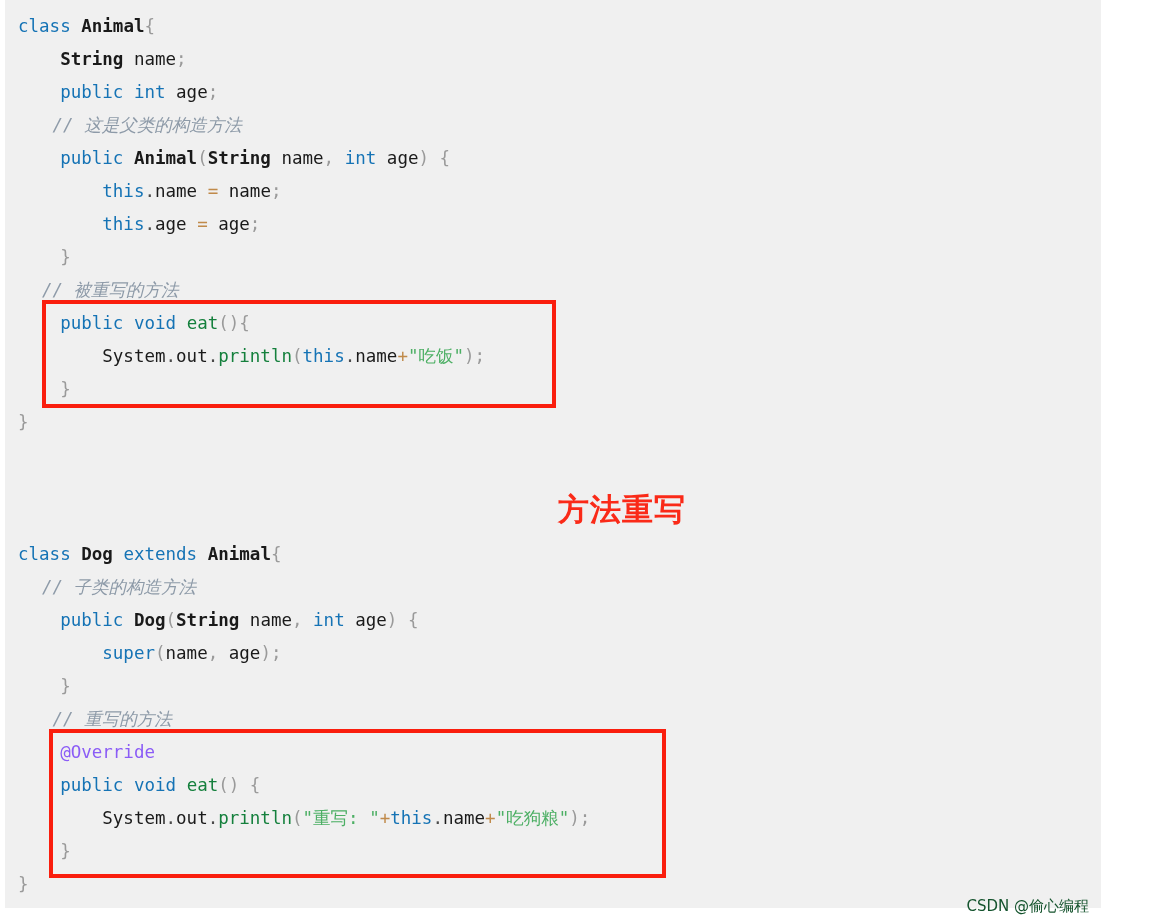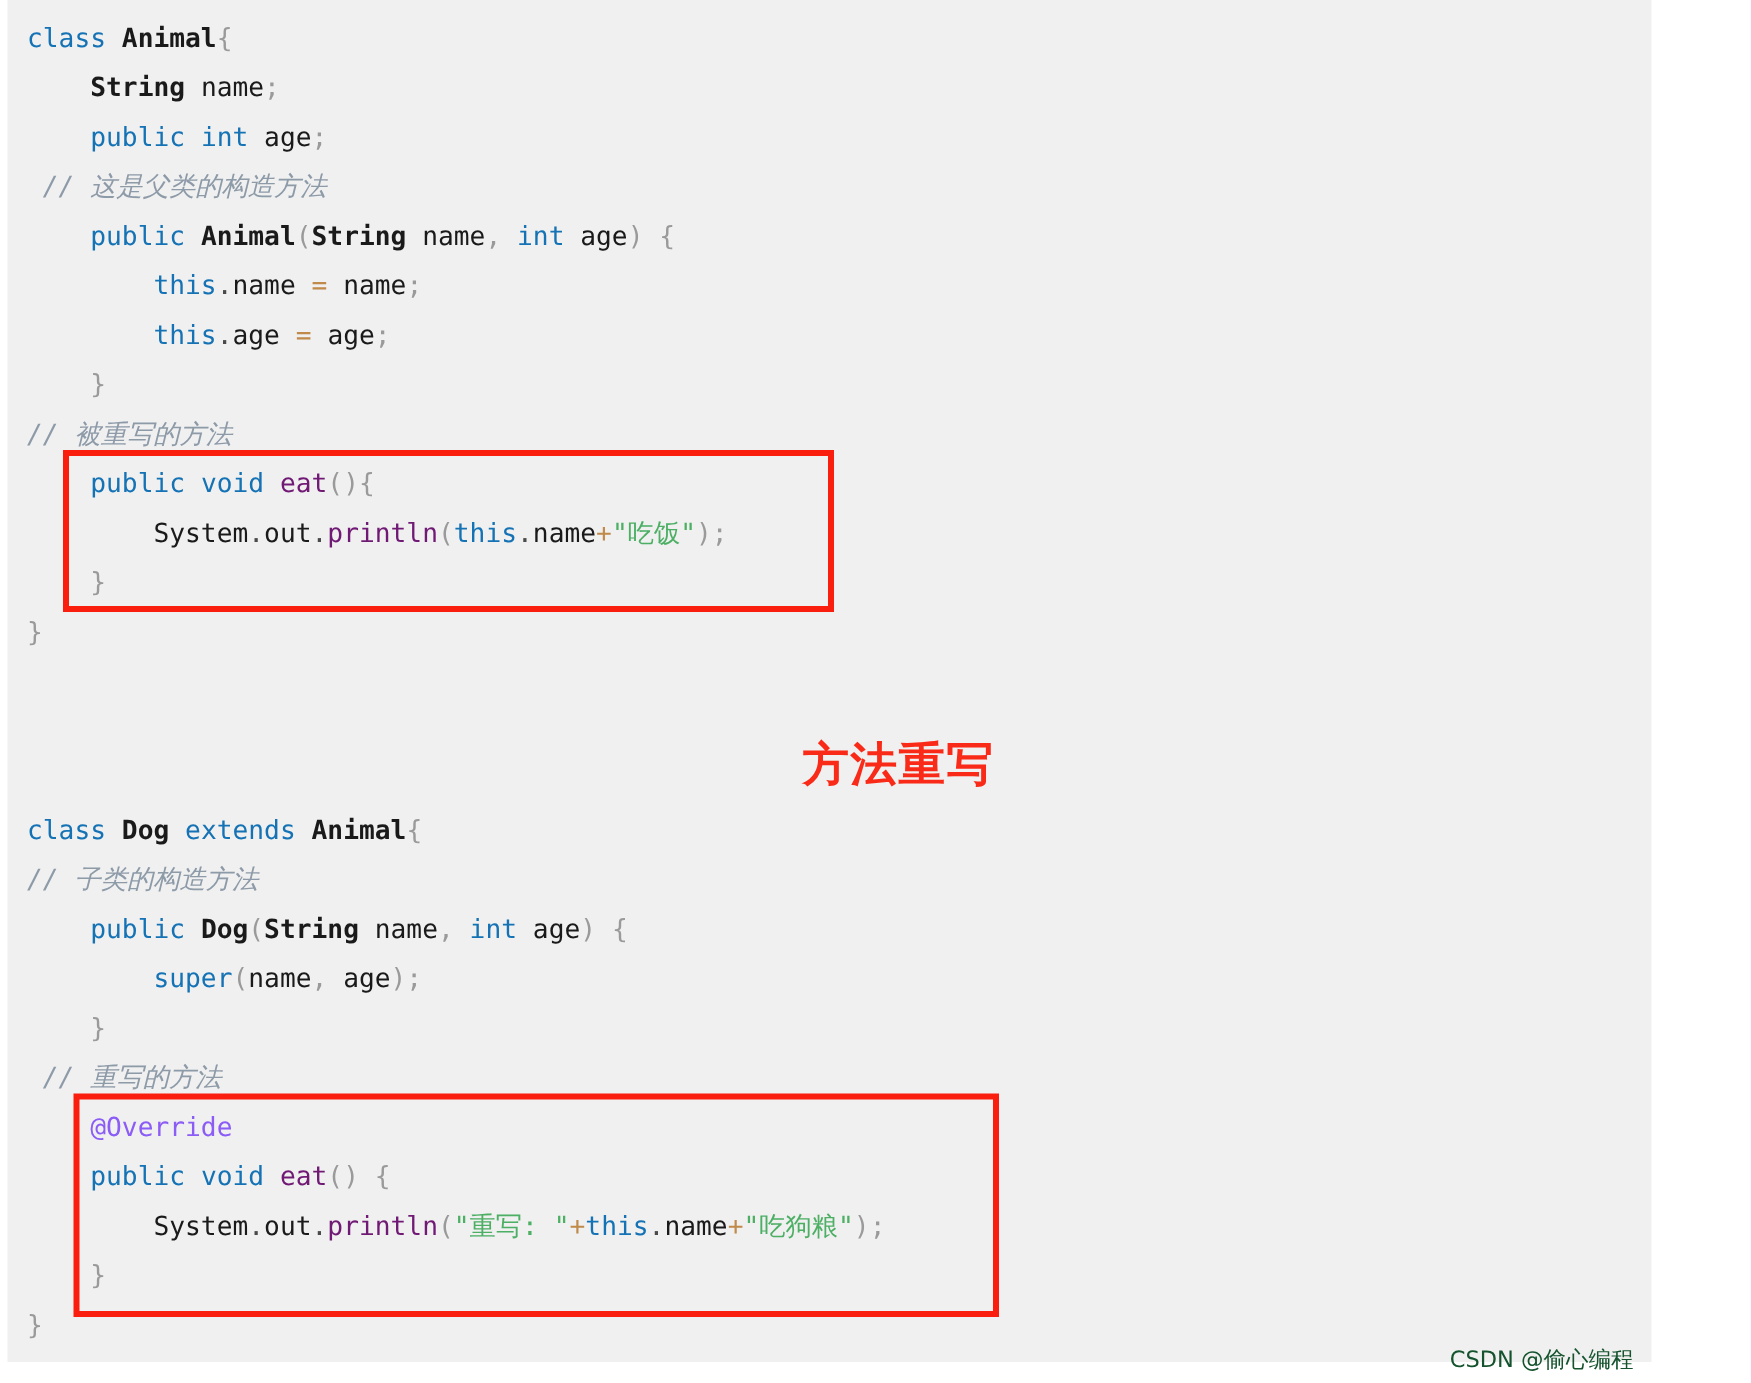--- a/index.html
+++ b/index.html
@@ -39,26 +39,26 @@
   .line {
     height: 33px;
     white-space: pre;
     padding-left: 13px;
   }
 
   
   .kw      { color: #1573b5; }          
   .type    { color: #1a1a1a; font-weight: bold; }  
   .ident   { color: #1a1a1a; font-weight: normal; }  
-  .fn      { color: #701a75; }          
+  .fn      { color: #15803d; }          
   .punc    { color: #9a9a9a; }          
   .dot     { color: #4a4a4a; }
   .op      { color: #c08a4a; }          
   .str     { color: #4caf64; }          
-  .cmt     { color: #8d9aa8; font-style: italic; }
+  .cmt     { color: #8d9aa8; font-style: italic; margin-left: 24px; }
   .anno    { color: #8b5cf6; }
   .plain   { color: #1a1a1a; font-weight: normal; }
 
   
   .red-box {
     position: absolute;
     border: 4px solid #fa1e0e;
     box-sizing: border-box;
     pointer-events: none;
   }
@@ -89,21 +89,21 @@
 <body>
 
 <div id="page">
 
   <div class="code-canvas" style="background: rgb(240, 240, 240);"></div>
 
   <div class="code-block" id="parent-block" style="left:5px; top:10px;"><div class="line"><span class="kw">class</span><span class="punc"> </span><span class="type">Animal</span><span class="punc">{</span></div><div class="line"><span class="punc">    </span><span class="type">String</span><span class="punc"> </span><span class="ident">name</span><span class="punc">;</span></div><div class="line"><span class="punc">    </span><span class="kw">public</span><span class="punc"> </span><span class="kw">int</span><span class="punc"> </span><span class="ident">age</span><span class="punc">;</span></div><div class="line"><span class="cmt"> // 这是父类的构造方法</span></div><div class="line"><span class="punc">    </span><span class="kw">public</span><span class="punc"> </span><span class="type">Animal</span><span class="punc">(</span><span class="type">String</span><span class="punc"> </span><span class="ident">name</span><span class="punc">, </span><span class="kw">int</span><span class="punc"> </span><span class="ident">age</span><span class="punc">) </span><span class="punc">{</span></div><div class="line"><span class="punc">        </span><span class="kw">this</span><span class="dot">.</span><span class="ident">name</span><span class="punc"> </span><span class="op">=</span><span class="punc"> </span><span class="ident">name</span><span class="punc">;</span></div><div class="line"><span class="punc">        </span><span class="kw">this</span><span class="dot">.</span><span class="ident">age</span><span class="punc"> </span><span class="op">=</span><span class="punc"> </span><span class="ident">age</span><span class="punc">;</span></div><div class="line"><span class="punc">    }</span></div><div class="line"><span class="cmt">// 被重写的方法</span></div><div class="line"><span class="punc">    </span><span class="kw">public</span><span class="punc"> </span><span class="kw">void</span><span class="punc"> </span><span class="fn">eat</span><span class="punc">(){</span></div><div class="line"><span class="punc">        </span><span class="plain">System</span><span class="dot">.</span><span class="plain">out</span><span class="dot">.</span><span class="fn">println</span><span class="punc">(</span><span class="kw">this</span><span class="dot">.</span><span class="ident">name</span><span class="op">+</span><span class="str">"吃饭"</span><span class="punc">);</span></div><div class="line"><span class="punc">    }</span></div><div class="line"><span class="punc">}</span></div></div>
 
   <div class="red-box" style="left: 42px; top: 300px; width: 514px; height: 108px; border-color: rgb(250, 30, 14);"></div>
 
-  <div class="caption" style="left: 535px; top: 489px; color: rgb(250, 42, 24);">方法重写</div>
+  <div class="caption" style="left: 558px; top: 489px; color: rgb(250, 42, 24);">方法重写</div>
 
   <div class="code-block" id="child-block" style="left:5px; top:538px;"><div class="line"><span class="kw">class</span><span class="punc"> </span><span class="type">Dog</span><span class="punc"> </span><span class="kw">extends</span><span class="punc"> </span><span class="type">Animal</span><span class="punc">{</span></div><div class="line"><span class="cmt">// 子类的构造方法</span></div><div class="line"><span class="punc">    </span><span class="kw">public</span><span class="punc"> </span><span class="type">Dog</span><span class="punc">(</span><span class="type">String</span><span class="punc"> </span><span class="ident">name</span><span class="punc">, </span><span class="kw">int</span><span class="punc"> </span><span class="ident">age</span><span class="punc">) </span><span class="punc">{</span></div><div class="line"><span class="punc">        </span><span class="kw">super</span><span class="punc">(</span><span class="ident">name</span><span class="punc">, </span><span class="ident">age</span><span class="punc">);</span></div><div class="line"><span class="punc">    }</span></div><div class="line"><span class="cmt"> // 重写的方法</span></div><div class="line"><span class="punc">    </span><span class="anno">@Override</span></div><div class="line"><span class="punc">    </span><span class="kw">public</span><span class="punc"> </span><span class="kw">void</span><span class="punc"> </span><span class="fn">eat</span><span class="punc">() </span><span class="punc">{</span></div><div class="line"><span class="punc">        </span><span class="plain">System</span><span class="dot">.</span><span class="plain">out</span><span class="dot">.</span><span class="fn">println</span><span class="punc">(</span><span class="str">"重写: "</span><span class="op">+</span><span class="kw">this</span><span class="dot">.</span><span class="ident">name</span><span class="op">+</span><span class="str">"吃狗粮"</span><span class="punc">);</span></div><div class="line"><span class="punc">    }</span></div><div class="line"><span class="punc">}</span></div></div>
 
   <div class="red-box" style="left: 49px; top: 729px; width: 617px; height: 149px; border-color: rgb(250, 30, 14);"></div>
 
   <div class="watermark" style="color: #14532d;">CSDN @偷心编程</div>
 
 </div>
 
 </body></html>

